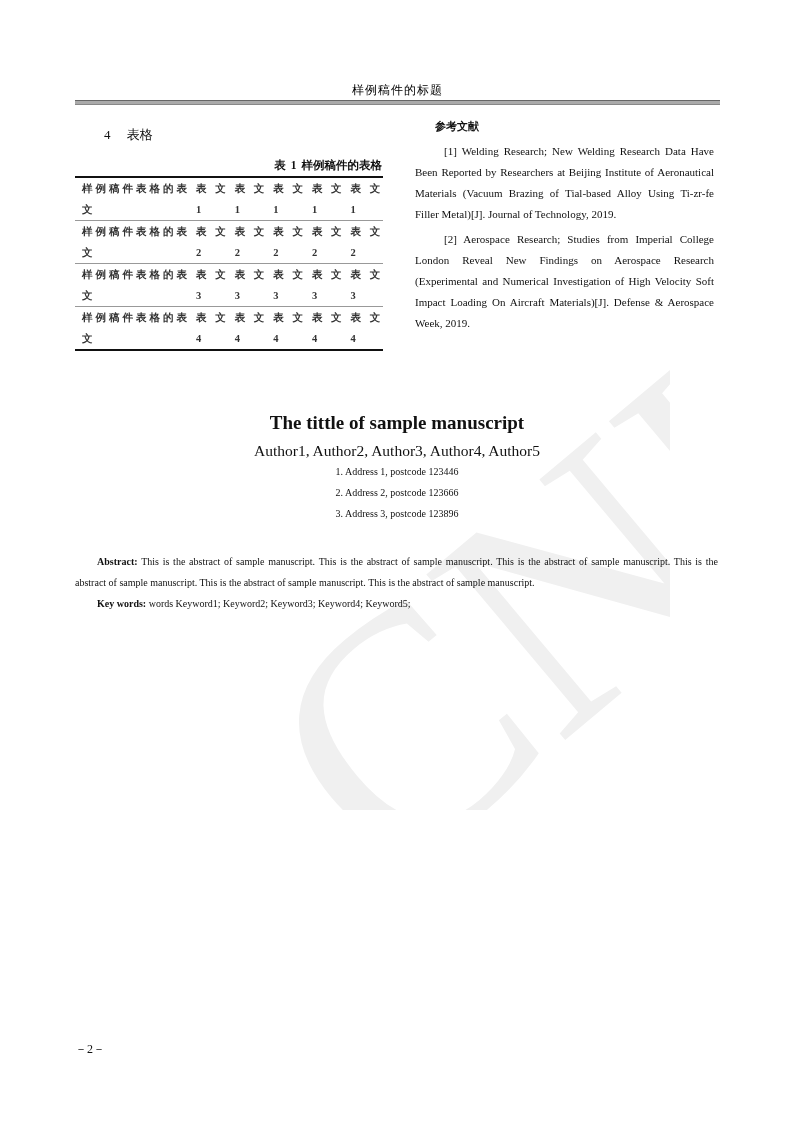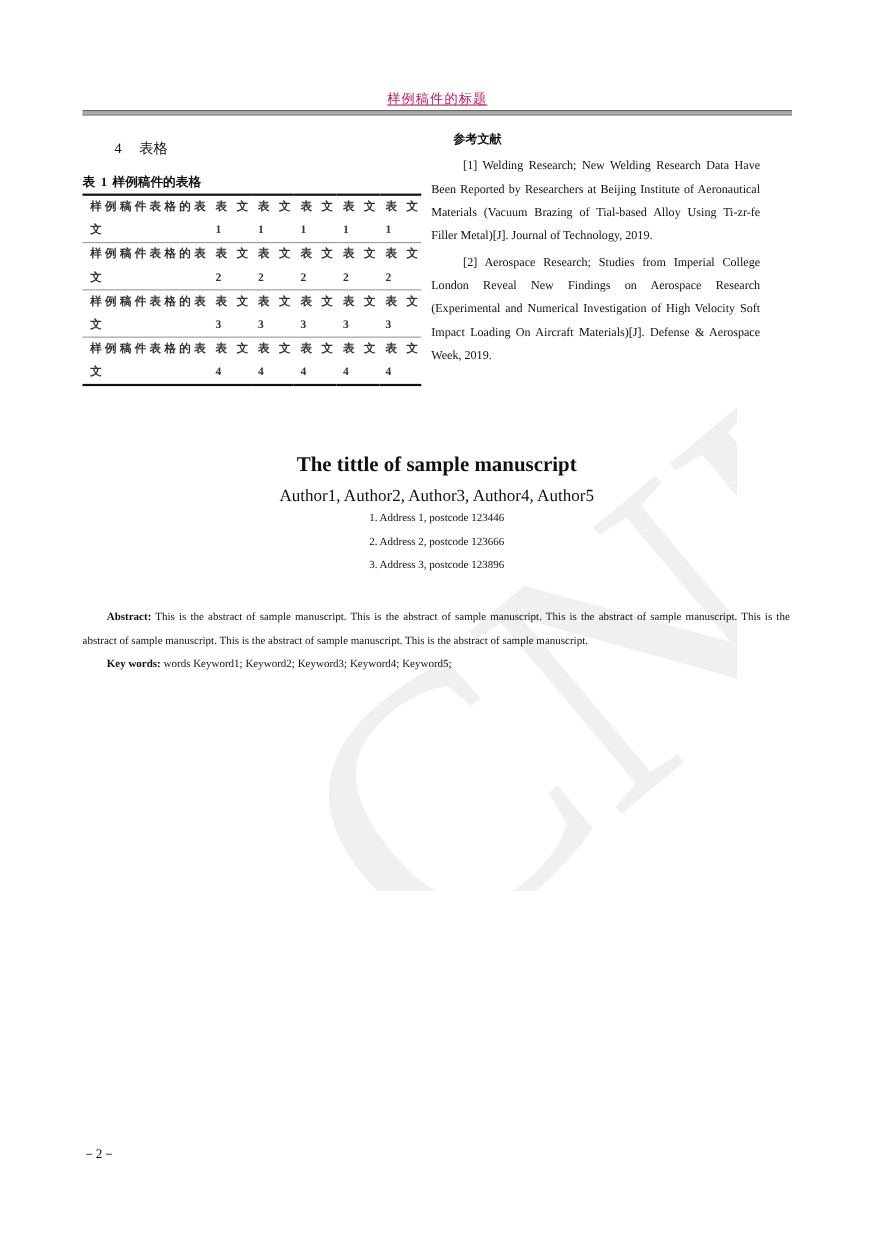--- a/index.html
+++ b/index.html
@@ -2,37 +2,37 @@
 <html><head>
   <meta charset="utf-8">
   <style>
     html, body { margin: 0; padding: 0; background: #ffffff; }
     body { width: 794px; height: 1123px; position: relative; overflow: hidden;
       font-family: "Liberation Serif", "DejaVu Serif", serif; color: #111; }
     .watermark { position: absolute; left: 150px; top: 330px; width: 520px; height: 480px;
       pointer-events: none; z-index: 0; }
     .watermark text { font-family: "Liberation Serif", serif; }
     .running-head { position: absolute; left: 75px; width: 645px; top: 82px; text-align: center;
-      font-size: 12px; letter-spacing: 1px; color: #be185d; text-decoration: underline; }
+      font-size: 12px; letter-spacing: 1px; color: #000000; }
     .head-rule { position: absolute; left: 75px; width: 645px; top: 100px; height: 3px;
       border-top: 1px solid #666; border-bottom: 1px solid #888; background: #aaa; }
     .section-heading { position: absolute; left: 104px; top: 126px; font-size: 13px; font-weight: normal;
       font-family: "DejaVu Sans", sans-serif; }
     .section-heading .num { margin-right: 12px; font-family: "Liberation Serif", serif; }
-    .table-caption { position: absolute; left: 75px; width: 307px; top: 158px; text-align: left;
+    .table-caption { position: absolute; left: 75px; width: 307px; top: 158px; text-align: right;
       font-size: 11.5px; font-weight: bold; font-family: "DejaVu Sans", sans-serif; }
     .table-caption .num { font-family: "Liberation Serif", serif; margin: 0 5px; }
     table.sample { position: absolute; left: 75px; top: 176px; width: 307px; border-collapse: collapse;
       font-size: 10.5px; z-index: 1; }
     table.sample { border-top: 2px solid #111; border-bottom: 2px solid #111; }
     table.sample tr + tr td { border-top: 1px solid #999; }
     table.sample td { vertical-align: top; padding: 0 0 0 6px; line-height: 21px; color: #333; font-weight: bold; }
     table.sample td.first { width: 92px; padding-left: 7px; }
     table.sample td .cn { display: block; letter-spacing: 3px; white-space: nowrap; }
-    .refs { position: absolute; left: 388px; width: 307px; top: 116px; font-size: 11px; line-height: 21px; z-index: 1; }
+    .refs { position: absolute; left: 411px; width: 307px; top: 116px; font-size: 11px; line-height: 21px; z-index: 1; }
     .refs-title { font-family: "DejaVu Sans", sans-serif; font-weight: bold; font-size: 11px; padding-left: 24px; margin-bottom: 0px; }
     .ref { text-align: justify; text-indent: 29px; margin: 4px; }
     .title-block { position: absolute; left: 0; width: 794px; top: 412px; text-align: center; z-index: 1; }
     .paper-title { font-size: 19px; font-weight: bold; margin: 0 0 6px 0; }
     .authors { font-size: 15.5px; line-height: 21px; }
     .address { font-size: 10px; line-height: 21px; }
     .abstract { position: absolute; left: 75px; width: 643px; top: 551px; font-size: 10px; line-height: 21px;
       text-align: justify; z-index: 1; }
     .abstract p { margin: 0; text-indent: 22px; }
     .abstract b { font-weight: bold; }

